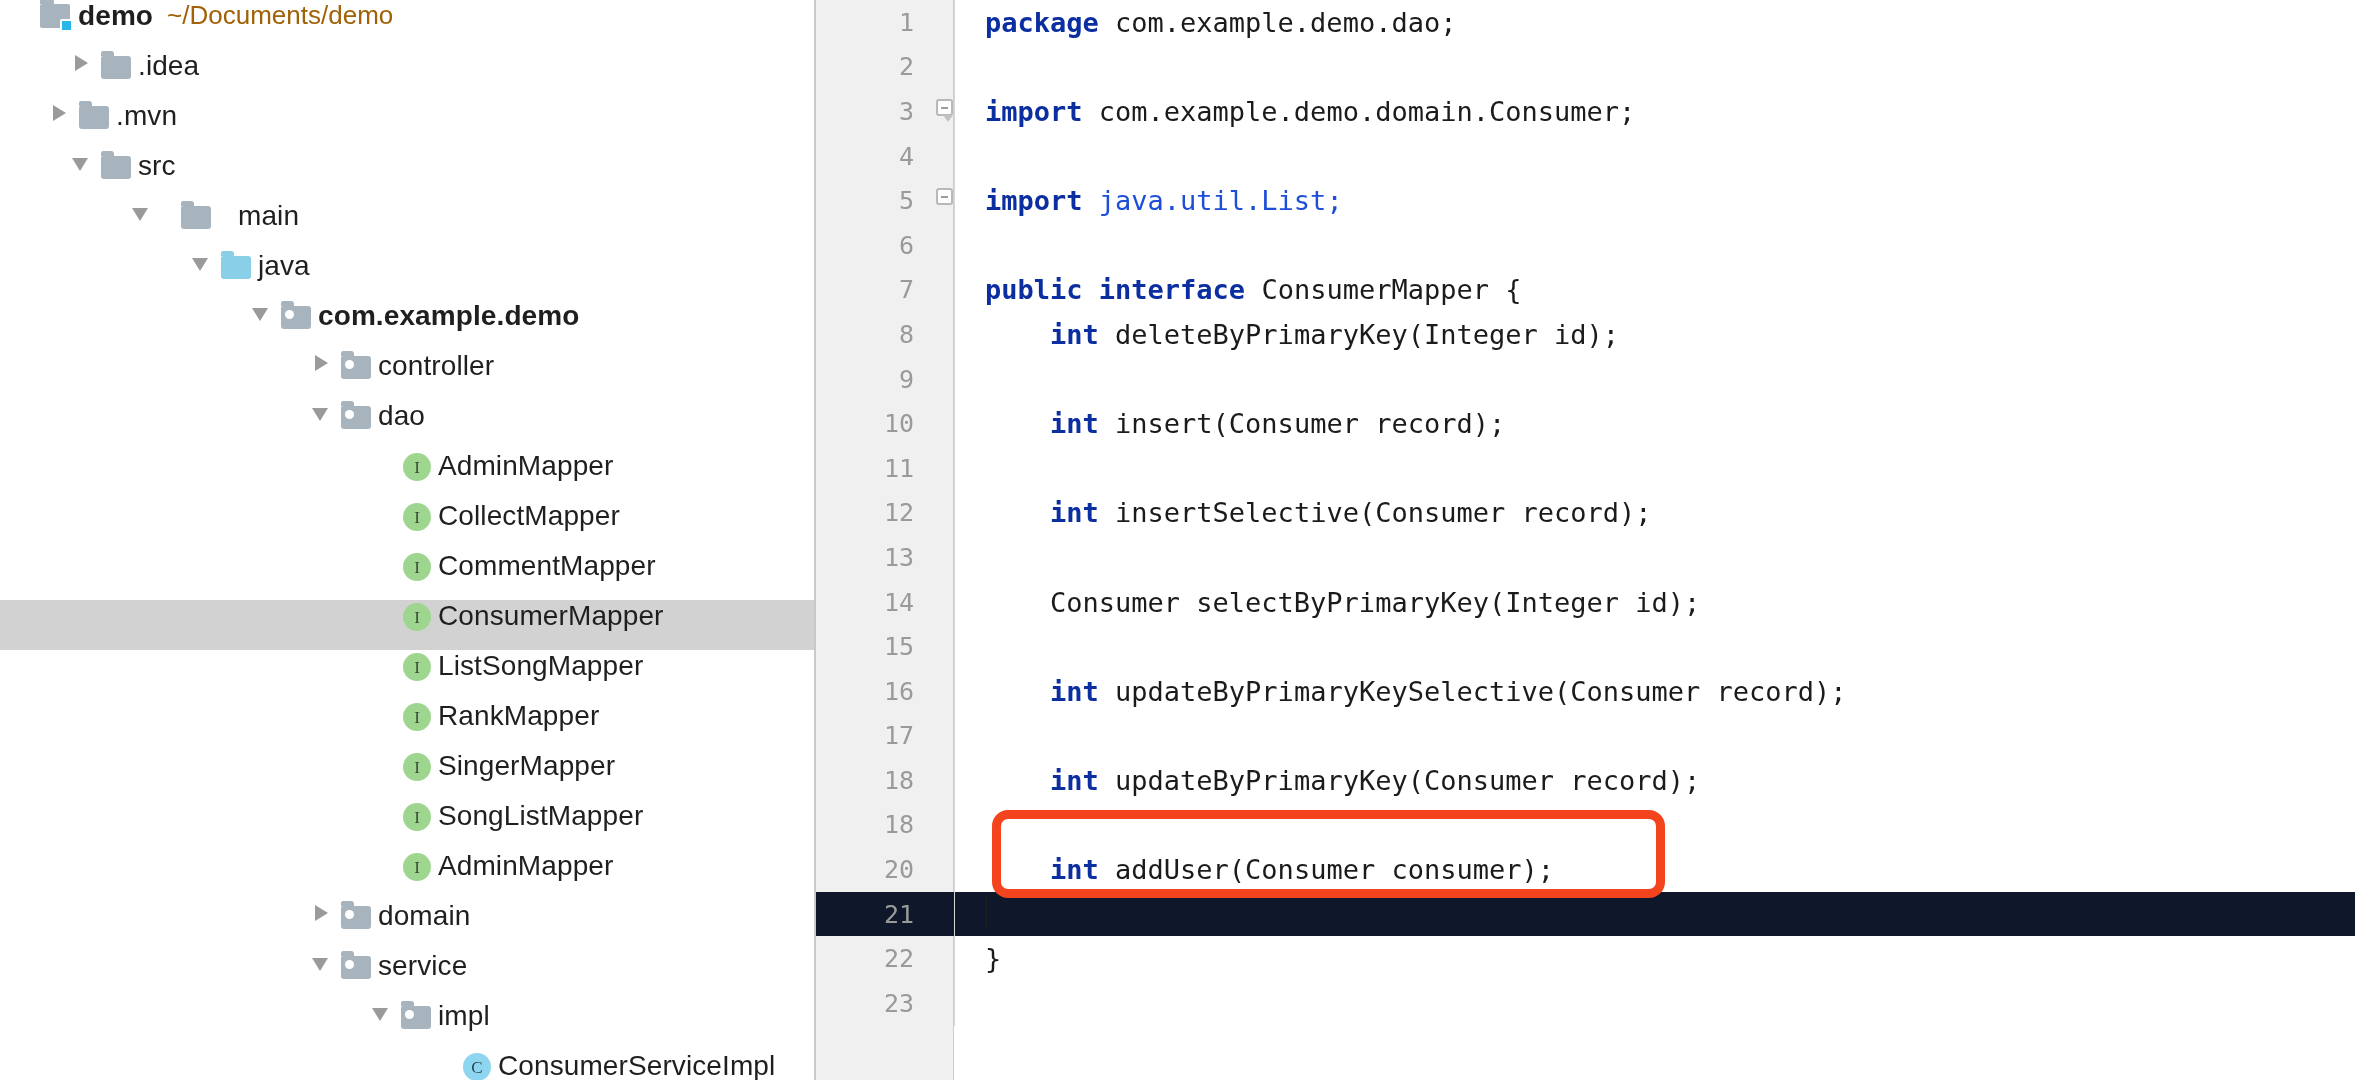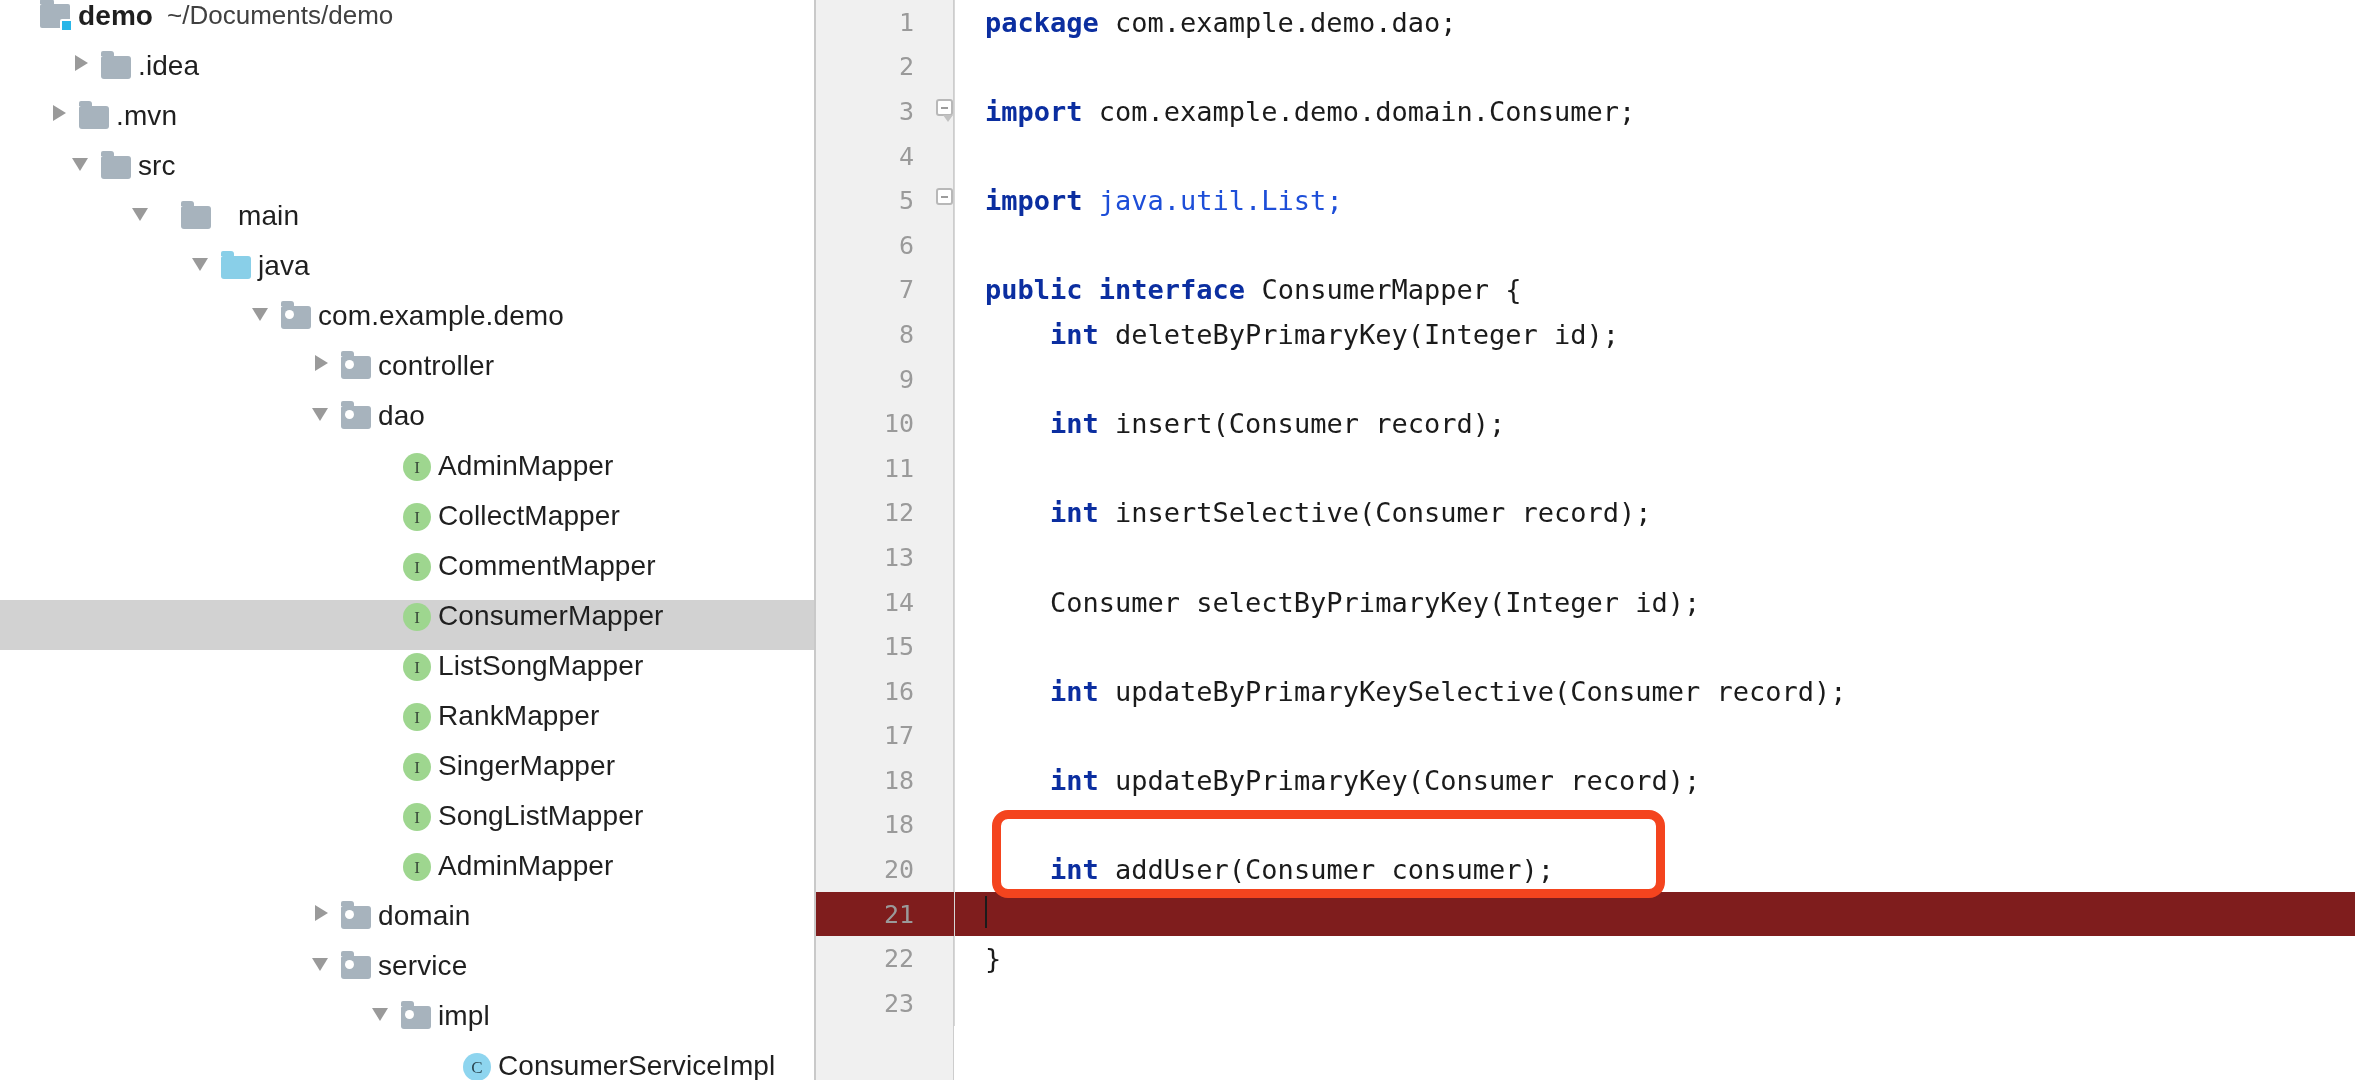--- a/index.html
+++ b/index.html
@@ -141,21 +141,21 @@
   .ic-badge.cls   { background: #8ed5ef; color: #2b4752; }
 
   .tree-label {
     font-size: 28px;
     color: #1f1f1f;
     letter-spacing: 0.1px;
   }
   .tree-label.bold { font-weight: bold; }
   .tree-path {
     font-size: 26px;
-    color: #404040;
+    color: #a16207;
     margin-left: 14px;
   }
 
   
   #editor {
     position: relative;
     flex: 1 1 auto;
     height: 1080px;
     background: #ffffff;
     overflow: hidden;
@@ -178,21 +178,21 @@
     position: absolute;
     left: 0; top: 0;
     right: 0; bottom: 0;
   }
   .code-row {
     position: relative;
     height: 44.6px;
     display: flex;
     align-items: center;
   }
-  .code-row.current { background: #7f1d1d; }
+  .code-row.current { background: #0f172a; }
   .ln {
     width: 118px;
     flex: 0 0 118px;
     text-align: right;
     padding-right: 20px;
     box-sizing: border-box;
     font-family: "DejaVu Sans Mono", monospace;
     font-size: 25px;
     color: #9a9a9a;
   }
@@ -314,21 +314,21 @@
           </span>
           <span class="tree-label">main</span>
         </div>
         <div class="tree-row" style="padding-left: 188px;">
           <span class="arrow down"></span>
           <span class="icon-wrap">
             <span class="ic-folder blue"></span>
           </span>
           <span class="tree-label">java</span>
         </div>
-        <div class="tree-row" style="padding-left: 248px;">
+        <div class="tree-row" style="padding-left: 248px; font-weight: bold;">
           <span class="arrow down"></span>
           <span class="icon-wrap">
             <span class="ic-folder pkg"></span>
           </span>
           <span class="tree-label">com.example.demo</span>
         </div>
         <div class="tree-row" style="padding-left: 308px;">
           <span class="arrow right"></span>
           <span class="icon-wrap">
             <span class="ic-folder pkg"></span>

